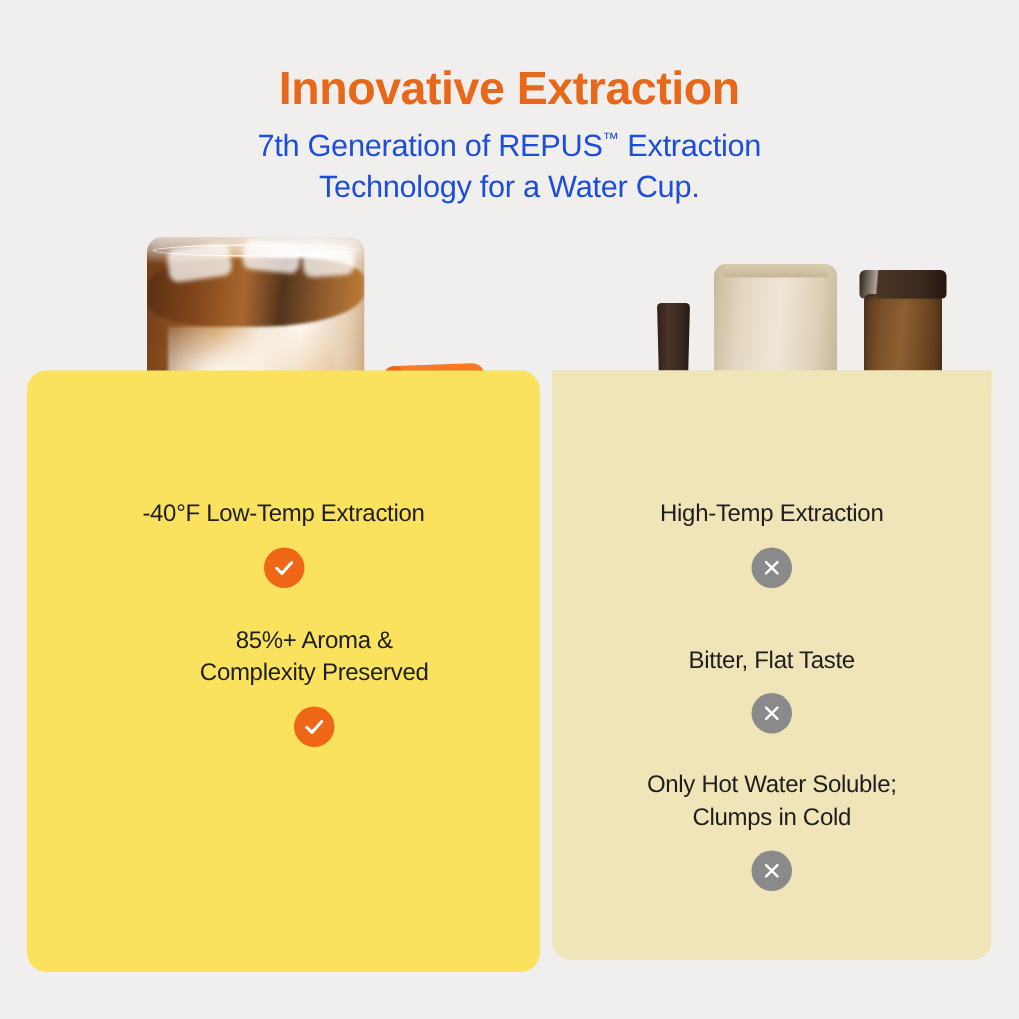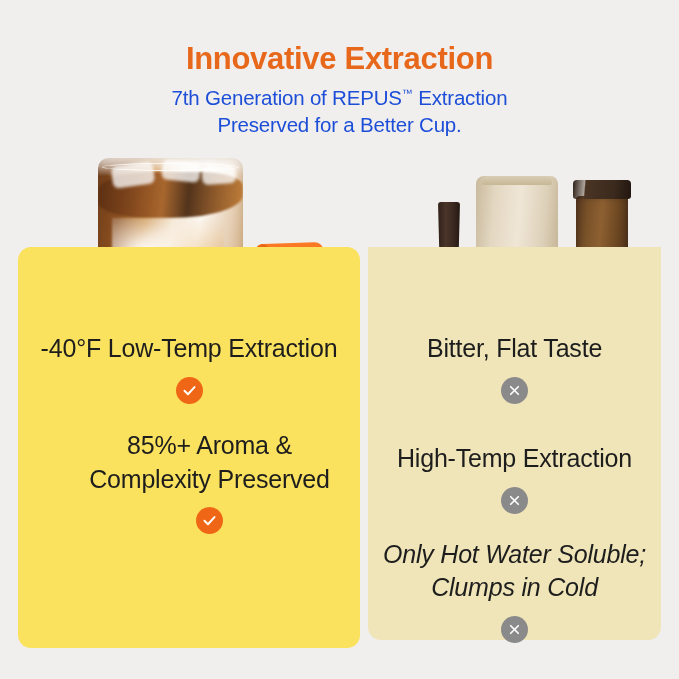--- a/index.html
+++ b/index.html
@@ -83,21 +83,21 @@
   .rows {
     position: absolute;
     top: 0;
     left: 0;
     width: 100%;
   }
   .row {
     text-align: center;
   }
   .row-text {
-    font-size: 25px;
+    font-size: 16px;
     color: #1d1d1d;
     line-height: 1.35;
     letter-spacing: -0.2px;
     white-space: pre-line;
   }
   .badge {
     display: inline-flex;
     align-items: center;
     justify-content: center;
     width: 27px;
@@ -110,21 +110,21 @@
   .badge svg { display: block; }
 
   
   #panel-left .row:nth-child(1) { margin-top: 85px; }
   #panel-left .row:nth-child(2) { margin-top: 25px; padding-left: 41px; }
   #panel-left .row:nth-child(3) { margin-top: 24px; }
 
   
   #panel-right .row:nth-child(1) { margin-top: 85px; }
   #panel-right .row:nth-child(2) { margin-top: 38px; }
-  #panel-right .row:nth-child(3) { margin-top: 24px; font-style: italic; }
+  #panel-right .row:nth-child(3) { margin-top: 24px; }
 
   
   #img-left {
     position: absolute;
     left: 90px;
     top: 150px;
     width: 240px;
     height: 165px;
   }
   
@@ -293,21 +293,21 @@
     filter: blur(0.5px);
   }
 </style>
 </head>
 <body>
 
 <div id="stage">
 
   <div id="header">
     <h1 id="title">Innovative Extraction</h1>
-    <p id="subtitle"><span>7th Generation of REPUS</span><span class="tm">™</span><span> Extraction</span><br><span>Preserved for a Better Cup.</span></p>
+    <p id="subtitle"><span>7th Generation of REPUS</span><span class="tm">™</span><span> Extraction</span><br><span>Technology for a Water Cup.</span></p>
   </div>
 
   <div id="img-left">
     <div id="glass">
       <div class="coffee-top"></div>
       <div class="ice1"></div>
       <div class="ice2"></div>
       <div class="ice3"></div>
       <div class="milk-swirl"></div>
       <div class="rim"></div>
@@ -352,31 +352,31 @@
       </div>
 
 
     </div>
   </div>
 
   <div class="panel" id="panel-right">
     <div class="rows">
 
       <div class="row">
-        <div class="row-text">Bitter, Flat Taste</div>
+        <div class="row-text">High-Temp Extraction</div>
         <span class="badge cross">
           <svg width="13" height="13" viewBox="0 0 24 24" fill="none" stroke="#ffffff" stroke-width="3" stroke-linecap="round">
               <line x1="5" y1="5" x2="19" y2="19"></line>
               <line x1="19" y1="5" x2="5" y2="19"></line>
             </svg>
         </span>
       </div>
 
       <div class="row">
-        <div class="row-text">High-Temp Extraction</div>
+        <div class="row-text">Bitter, Flat Taste</div>
         <span class="badge cross">
           <svg width="13" height="13" viewBox="0 0 24 24" fill="none" stroke="#ffffff" stroke-width="3" stroke-linecap="round">
               <line x1="5" y1="5" x2="19" y2="19"></line>
               <line x1="19" y1="5" x2="5" y2="19"></line>
             </svg>
         </span>
       </div>
 
       <div class="row">
         <div class="row-text">Only Hot Water Soluble;

